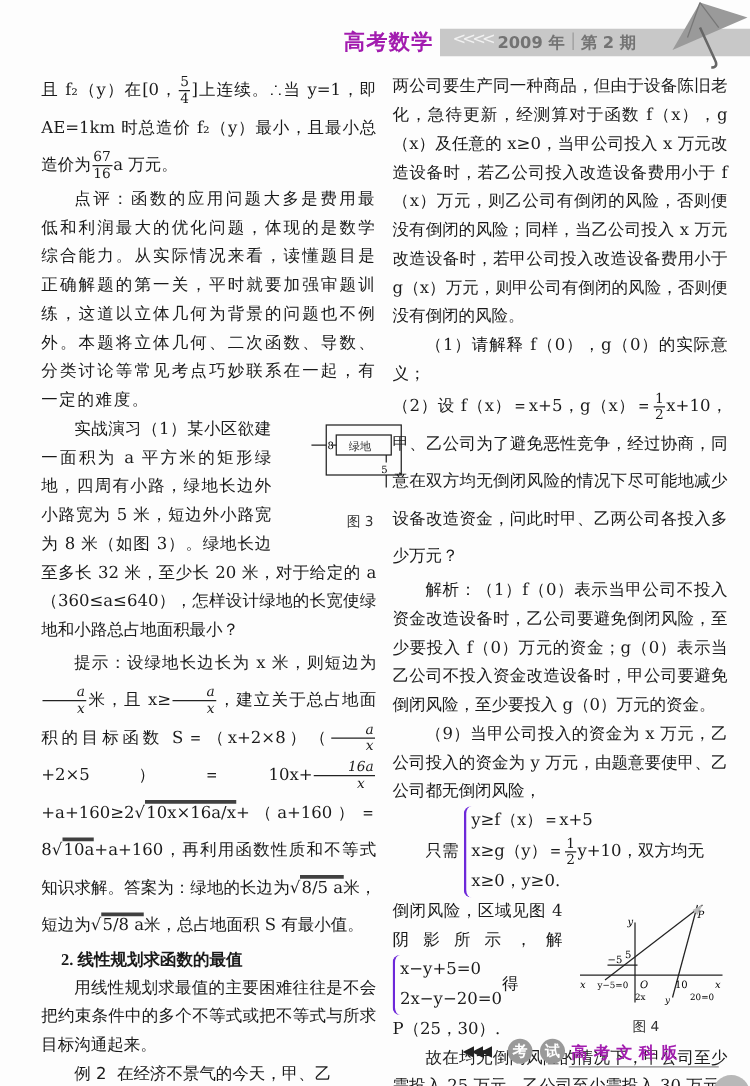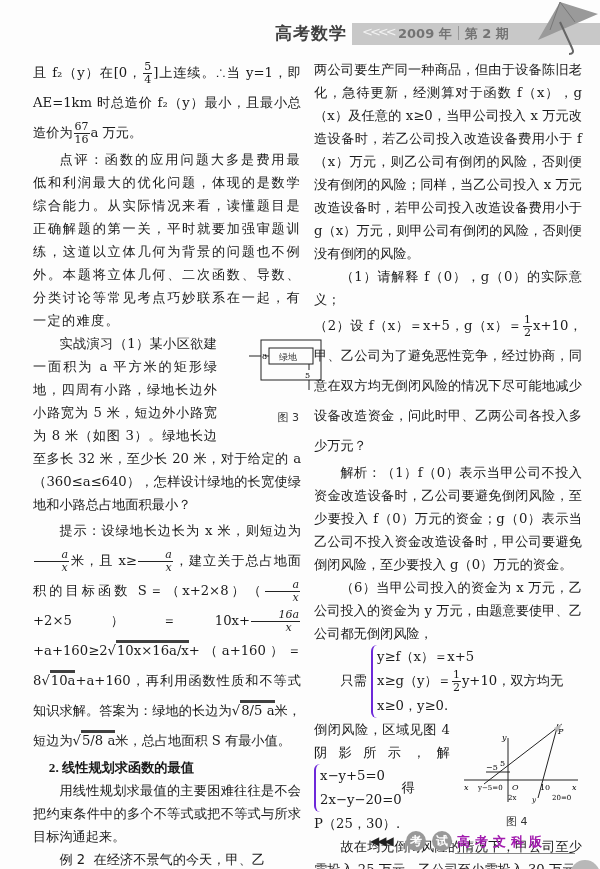--- a/index.html
+++ b/index.html
@@ -1,20 +1,20 @@
 <!DOCTYPE html>
 <html><head>
 <meta charset="utf-8">
 <style>
   html, body { margin:0; padding:0; background:#fdfdfd; }
   body { width:600px; height:869px; position:relative; overflow:hidden;
          font-family:"DejaVu Serif","Liberation Serif",serif; color:#1a1a1a; }
   .header { position:absolute; left:0; top:0; width:600px; height:56px; }
   .hdr-title { position:absolute; left:275px; top:22px; font-family:"DejaVu Sans","Liberation Sans",sans-serif;
-               font-weight:bold; font-size:17px; color:#404040; letter-spacing:1px; }
+               font-weight:bold; font-size:17px; color:#a21caf; letter-spacing:1px; }
   .hdr-bar { position:absolute; left:352px; top:23px; width:248px; height:22px; background:#c8c8c8; }
   .hdr-chev { position:absolute; left:362px; top:24px; font-size:13px; color:#f2f2f2; letter-spacing:-3px;
               font-family:"DejaVu Sans",sans-serif; }
   .hdr-issue { position:absolute; left:398px; top:25px; font-family:"DejaVu Sans","Liberation Sans",sans-serif;
                font-weight:bold; font-size:13px; color:#737373; }
   .hdr-issue .sep { display:inline-block; width:1px; height:14px; background:#999; margin:0 6px; vertical-align:-2px; }
   .umbrella { position:absolute; left:520px; top:0px; width:80px; height:56px; }
 
   .col { position:absolute; top:58px; width:268px; font-size:13.2px; line-height:23px; text-align:justify; }
   .col-left { left:33px; }
@@ -99,21 +99,21 @@
 
 <div class="col col-right">
   <p>两公司要生产同一种商品，但由于设备陈旧老化，急待更新，经测算对于函数 f（x），g（x）及任意的 x≥0，当甲公司投入 x 万元改造设备时，若乙公司投入改造设备费用小于 f（x）万元，则乙公司有倒闭的风险，否则便没有倒闭的风险；同样，当乙公司投入 x 万元改造设备时，若甲公司投入改造设备费用小于 g（x）万元，则甲公司有倒闭的风险，否则便没有倒闭的风险。</p>
   <p class="indent">（1）请解释 f（0），g（0）的实际意义；</p>
   <p class="tall">
     <span>（2）设 f（x）＝x+5，g（x）＝</span><span class="frac"><span class="num">1</span><span class="den">2</span></span><span>x+10，甲、乙公司为了避免恶性竞争，经过协商，同意在双方均无倒闭风险的情况下尽可能地减少设备改造资金，问此时甲、乙两公司各投入多少万元？</span>
   </p>
   <p class="indent">
     <span class="bold">解析：</span><span>（1）f（0）表示当甲公司不投入资金改造设备时，乙公司要避免倒闭风险，至少要投入 f（0）万元的资金；g（0）表示当乙公司不投入资金改造设备时，甲公司要避免倒闭风险，至少要投入 g（0）万元的资金。</span>
   </p>
-  <p class="indent">（6）当甲公司投入的资金为 x 万元，乙公司投入的资金为 y 万元，由题意要使甲、乙公司都无倒闭风险，</p>
+  <p class="indent">（9）当甲公司投入的资金为 x 万元，乙公司投入的资金为 y 万元，由题意要使甲、乙公司都无倒闭风险，</p>
   <p style="padding-left:2em;">
     <span>只需</span>
     <span class="sys">
       <span style="display:block">y≥f（x）＝x+5</span>
       <span style="display:block"><span>x≥g（y）＝</span><span class="frac"><span class="num">1</span><span class="den">2</span></span><span>y+10，</span><span>双方均无</span></span>
       <span style="display:block">x≥0，y≥0.</span>
     </span>
   </p>
   <p>
     <span class="fig4">

